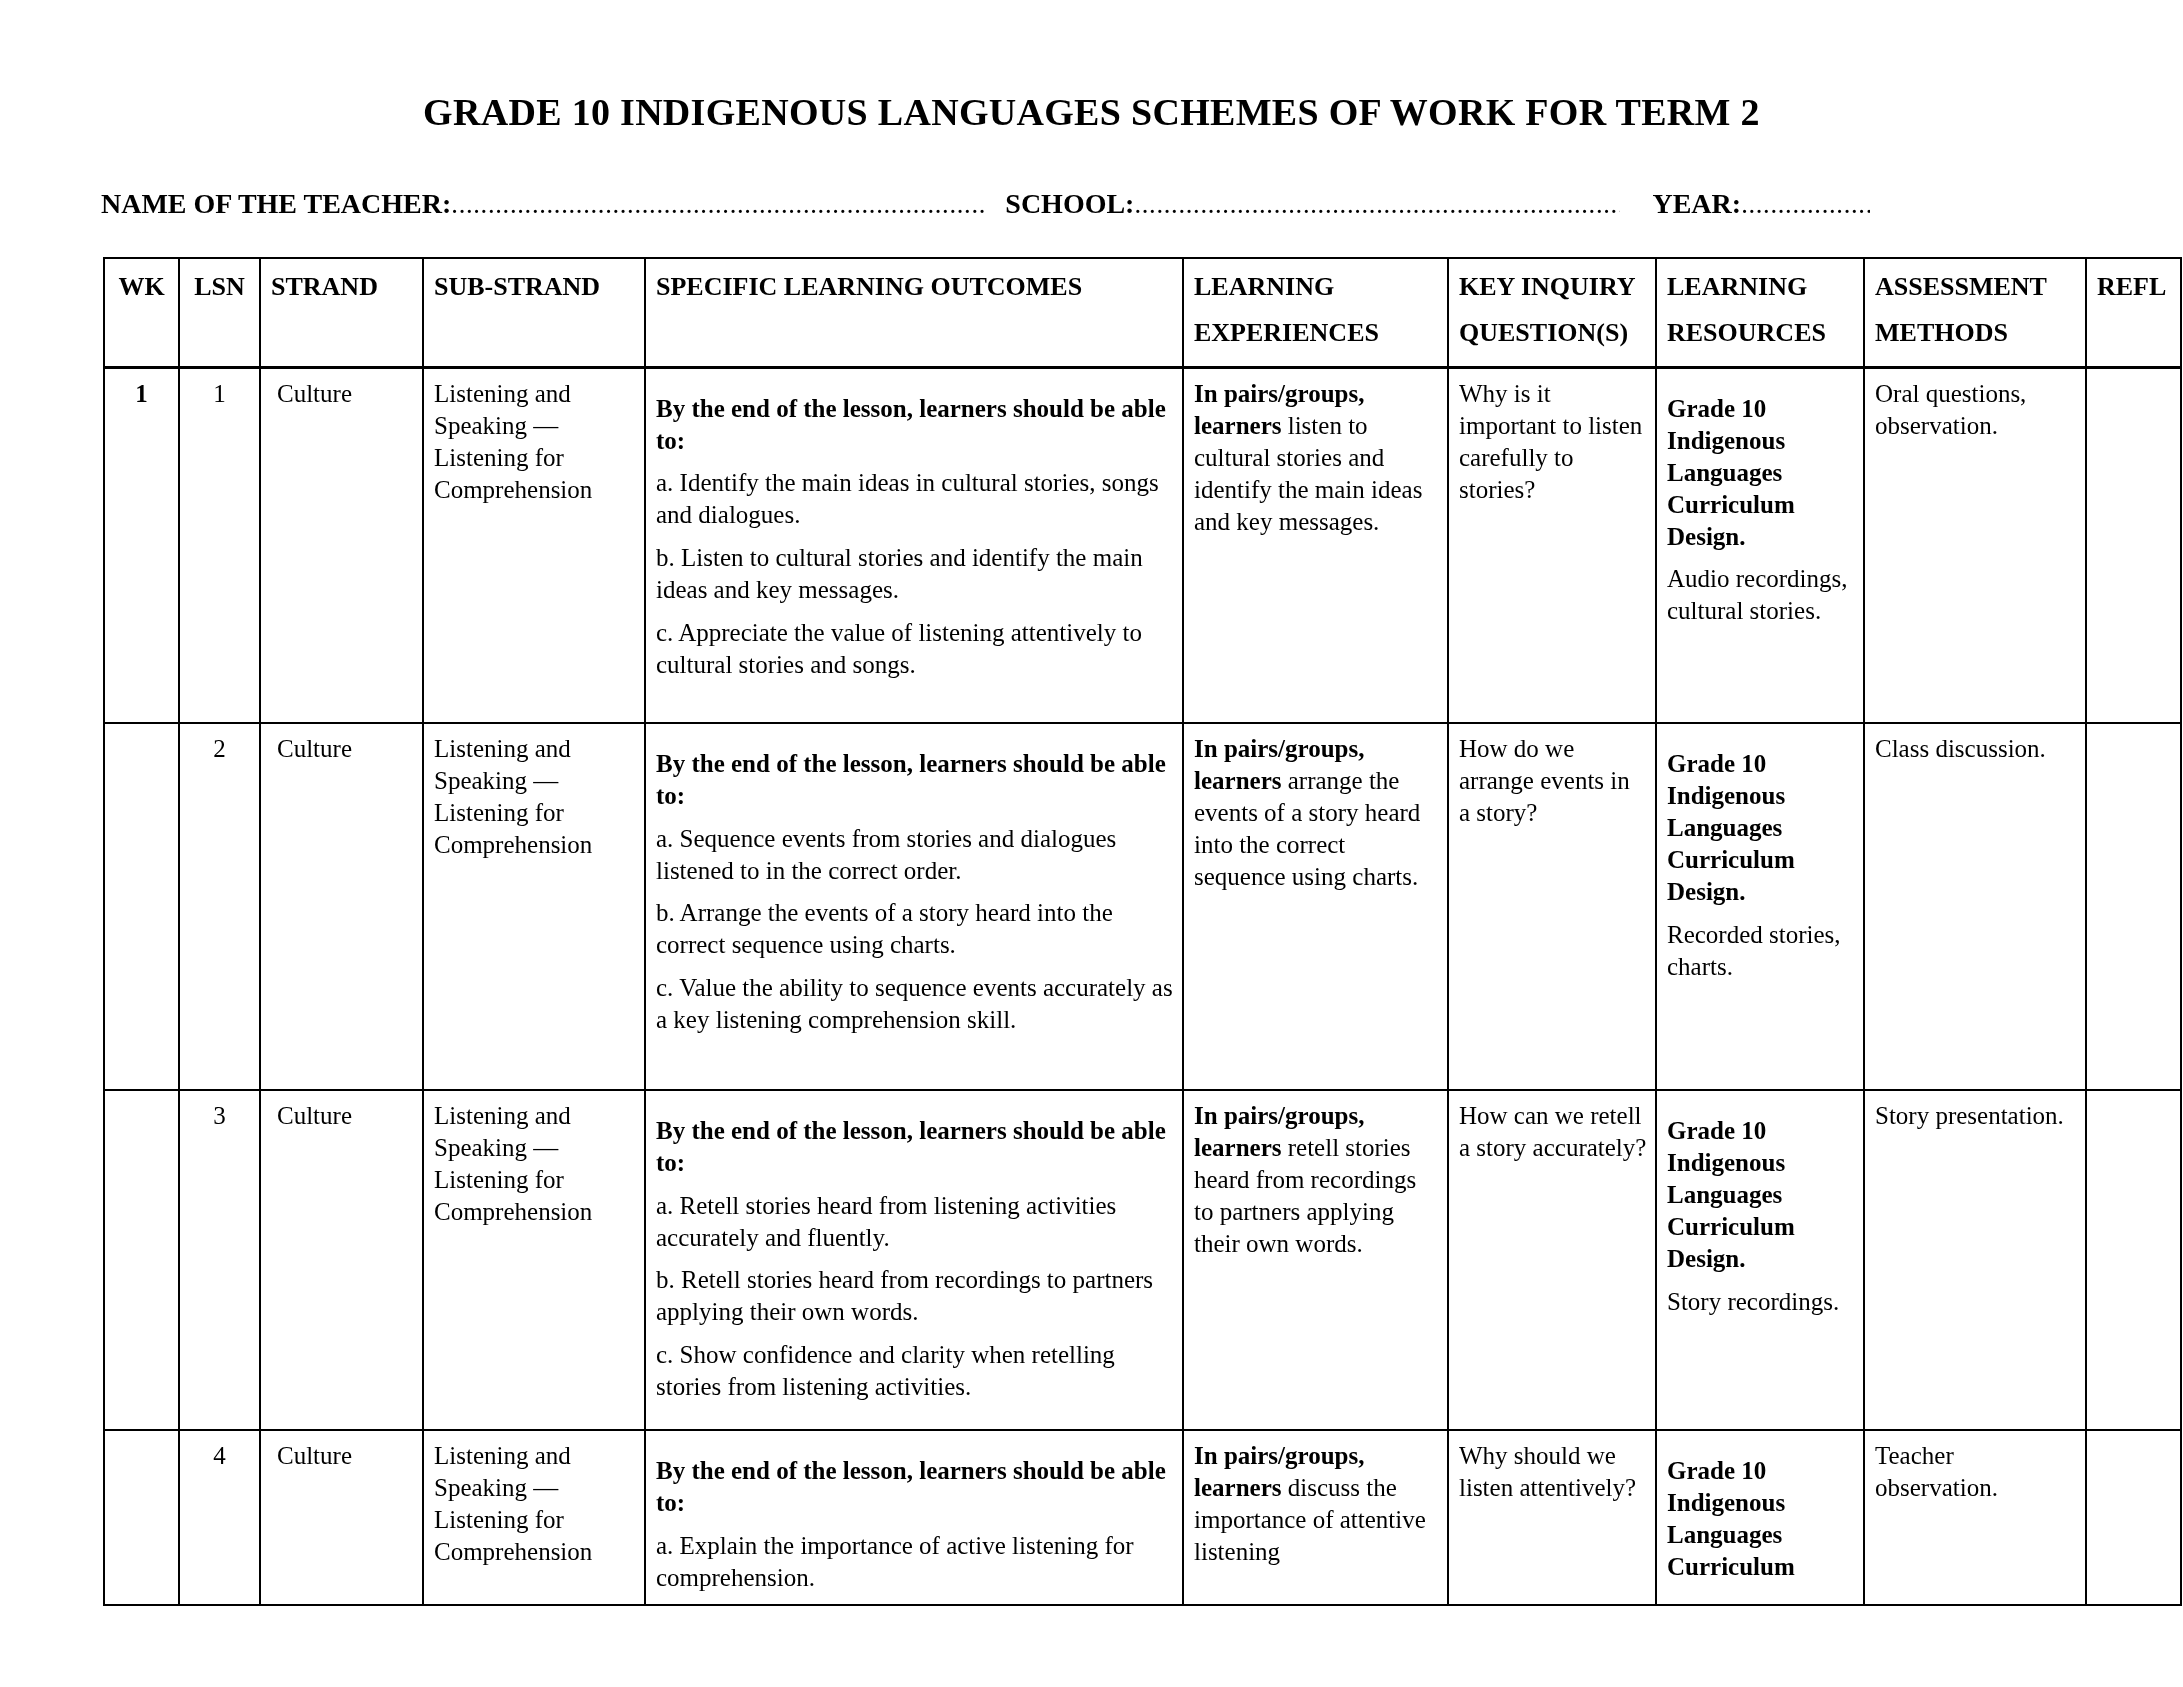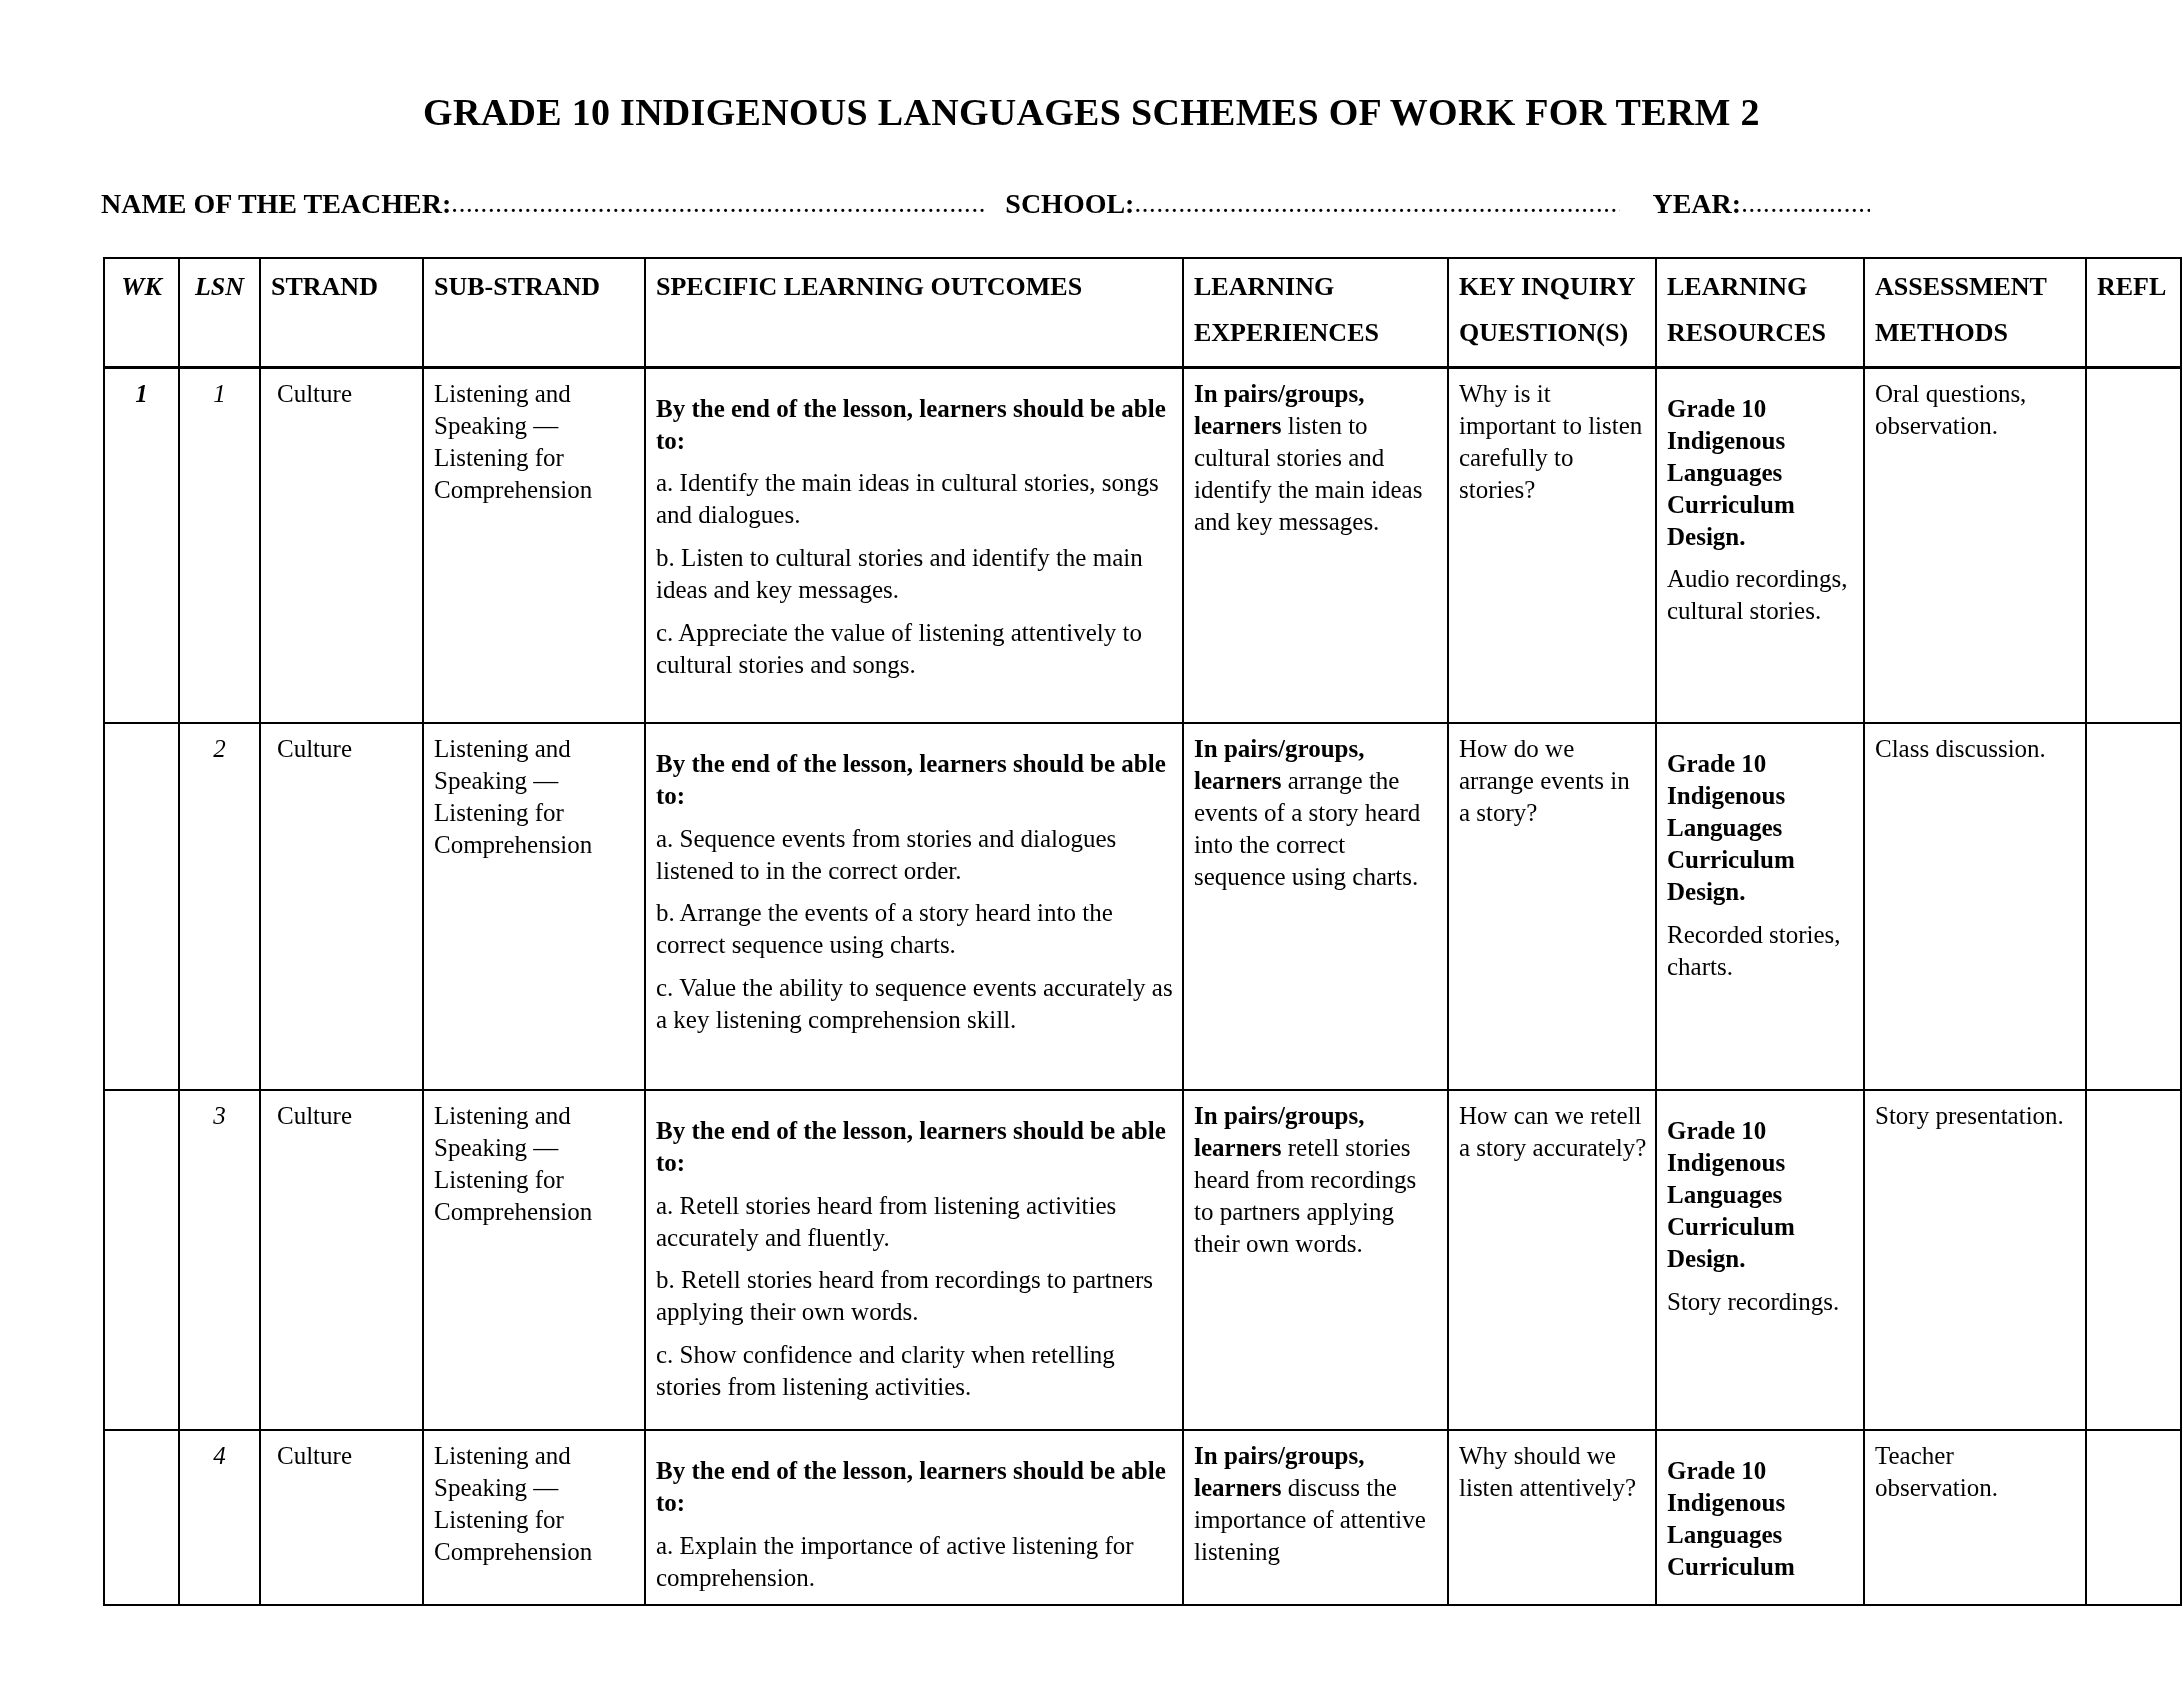--- a/index.html
+++ b/index.html
@@ -9,21 +9,21 @@
     position:relative;overflow:hidden;
   }
   .title-wrap{position:absolute;top:90px;left:0;width:2183px;text-align:center;}
   .title-wrap span{
     font-size:38px;font-weight:bold;
     text-decoration-thickness:3.3px;text-underline-offset:9.3px;
     letter-spacing:0.3px;
   }
   .meta{
     position:absolute;top:188px;left:101px;width:1813px;
-    display:flex;align-items:flex-start;white-space:nowrap;
+    display:flex;align-items:flex-end;white-space:nowrap;
     font-size:28px;font-weight:bold;
   }
   .dots{font-weight:normal;overflow:hidden;flex:0 0 auto;font-size:26.5px;letter-spacing:0.7px;}
   .d1{width:533px;}
   .d2{width:486px;}
   .d3{width:129px;}
   .gap1{flex:0 0 21px;}
   .gap2{flex:0 0 32px;}
   .lbl{flex:0 0 auto;}
   table.sow{
@@ -34,21 +34,21 @@
     border:2px solid #000;vertical-align:top;text-align:left;
     padding:9.3px 8px 0 10px;font-size:25px;line-height:32px;overflow:hidden;
     word-wrap:break-word;
   }
   thead th{
     font-size:26px;line-height:46px;padding-top:5.3px;font-weight:bold;
     border-bottom:3.3px solid #000;
   }
   td p{margin:0 0 10.6px 0;}
   .b{font-weight:bold;margin-top:15px;}
-  .c-wk,.c-lsn{text-align:center;padding-left:2.6px;padding-right:2.6px;font-style:italic;}
+  .c-wk,.c-lsn{text-align:center;padding-left:2.6px;padding-right:2.6px;}
   td.c-wk{font-weight:bold;}
   td.c-strand{padding-left:16px;}
 </style>
 </head>
 <body>
 
 <div class="title-wrap">
   <span>GRADE 10 INDIGENOUS LANGUAGES SCHEMES OF WORK FOR TERM 2</span>
 </div>
 

